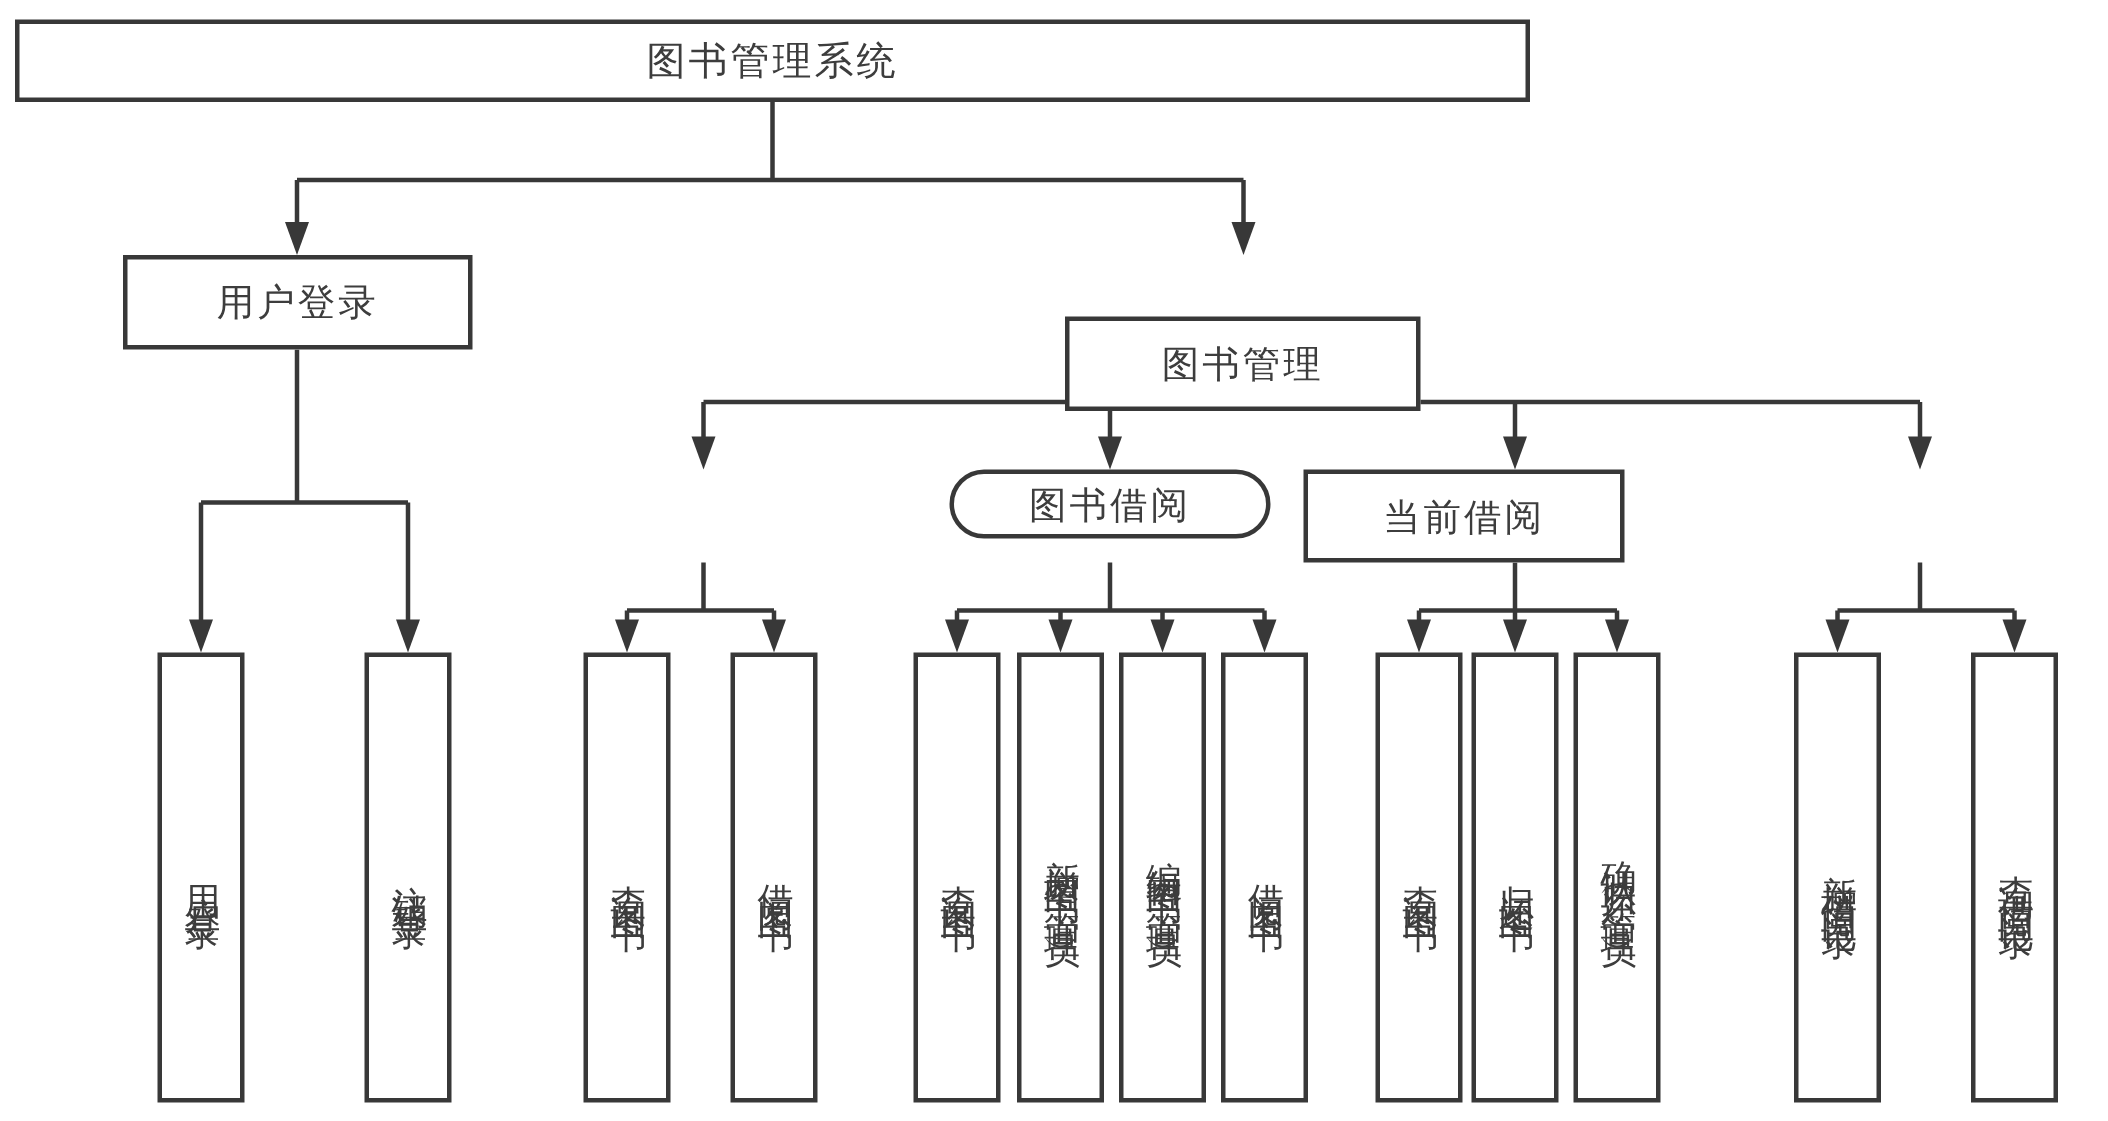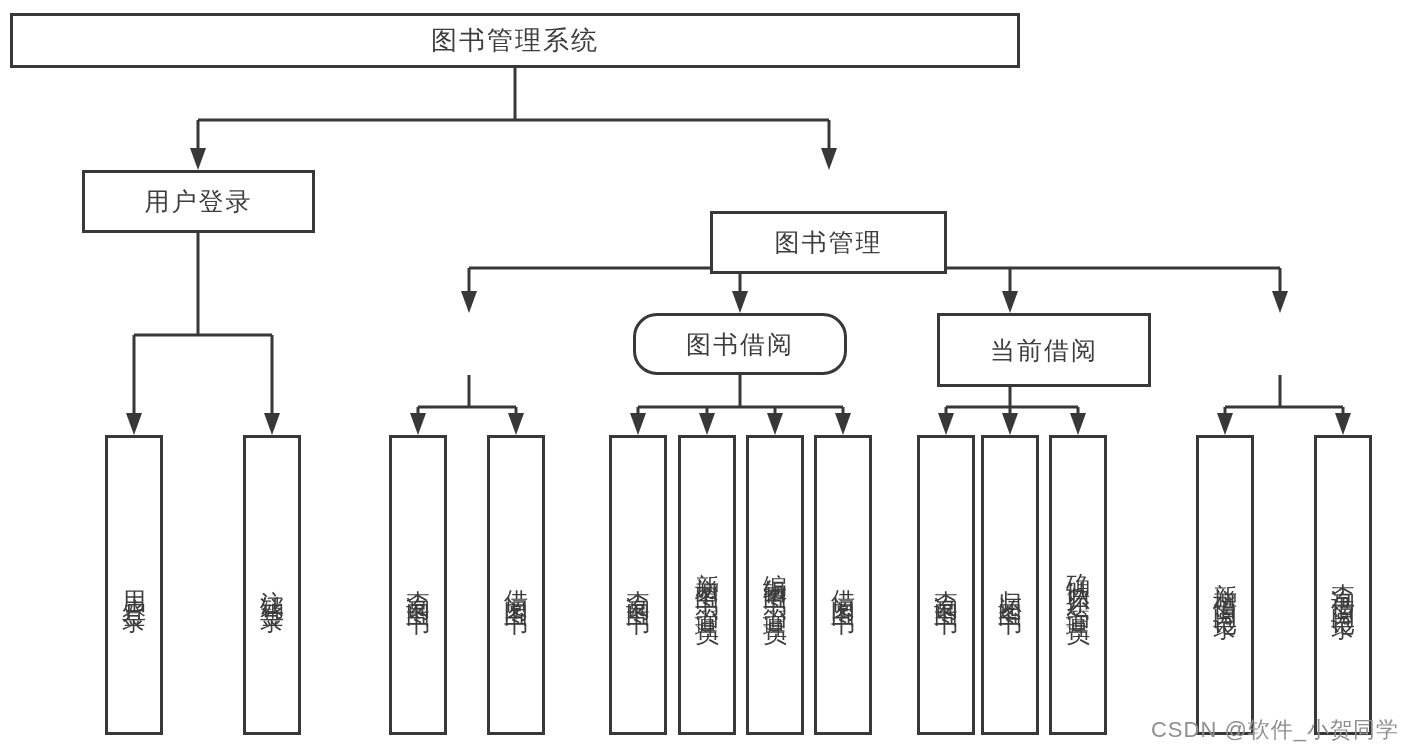--- a/index.html
+++ b/index.html
@@ -99,22 +99,22 @@
     <path d="M1280 375 V407 M1225 407 H1343 M1225 407 V415 M1343 407 V415"></path>
     <polygon points="1217,413 1233,413 1225,435"></polygon>
     <polygon points="1335,413 1351,413 1343,435"></polygon>
   </svg>
 
   <div class="box hbox rootbox" style="left:10px;top:13px;width:1010px;height:55px;">图书管理系统</div>
 
   <div class="box hbox" style="left:82px;top:170px;width:233px;height:63px;">用户登录</div>
   <div class="box hbox" style="left:710px;top:170px;width:237px;height:63px;margin-top:41px;">图书管理</div>
 
-  <div class="box hbox" style="left:633px;top:313px;width:214px;height:62px;border-radius:24px;">图书借阅</div>
-  <div class="box hbox" style="left:937px;top:313px;width:214px;height:74px;">当前借阅</div>
+  <div class="box hbox" style="left:633px;top:313px;width:214px;height:46px;border-radius:24px;">图书借阅</div>
+  <div class="box hbox" style="left:869px;top:313px;width:214px;height:62px;">当前借阅</div>
 
   <div class="box vbox" style="left:105px;top:435px;width:58px;height:300px;">
     <span class="vtext">用户登录</span>
   </div>
   <div class="box vbox" style="left:243px;top:435px;width:58px;height:300px;">
     <span class="vtext">注销登录</span>
   </div>
 
   <div class="box vbox" style="left:389px;top:435px;width:58px;height:300px;">
     <span class="vtext">查询图书</span>
@@ -146,15 +146,14 @@
     <span class="vtext">确认归还（管理员）</span>
   </div>
 
   <div class="box vbox" style="left:1196px;top:435px;width:58px;height:300px;">
     <span class="vtext">新增借阅记录</span>
   </div>
   <div class="box vbox" style="left:1314px;top:435px;width:58px;height:300px;">
     <span class="vtext">查询借阅记录</span>
   </div>
 
-  <div class="watermark">CSDN @软件_小贺同学</div>
 
 </div>
 
 </body></html>

